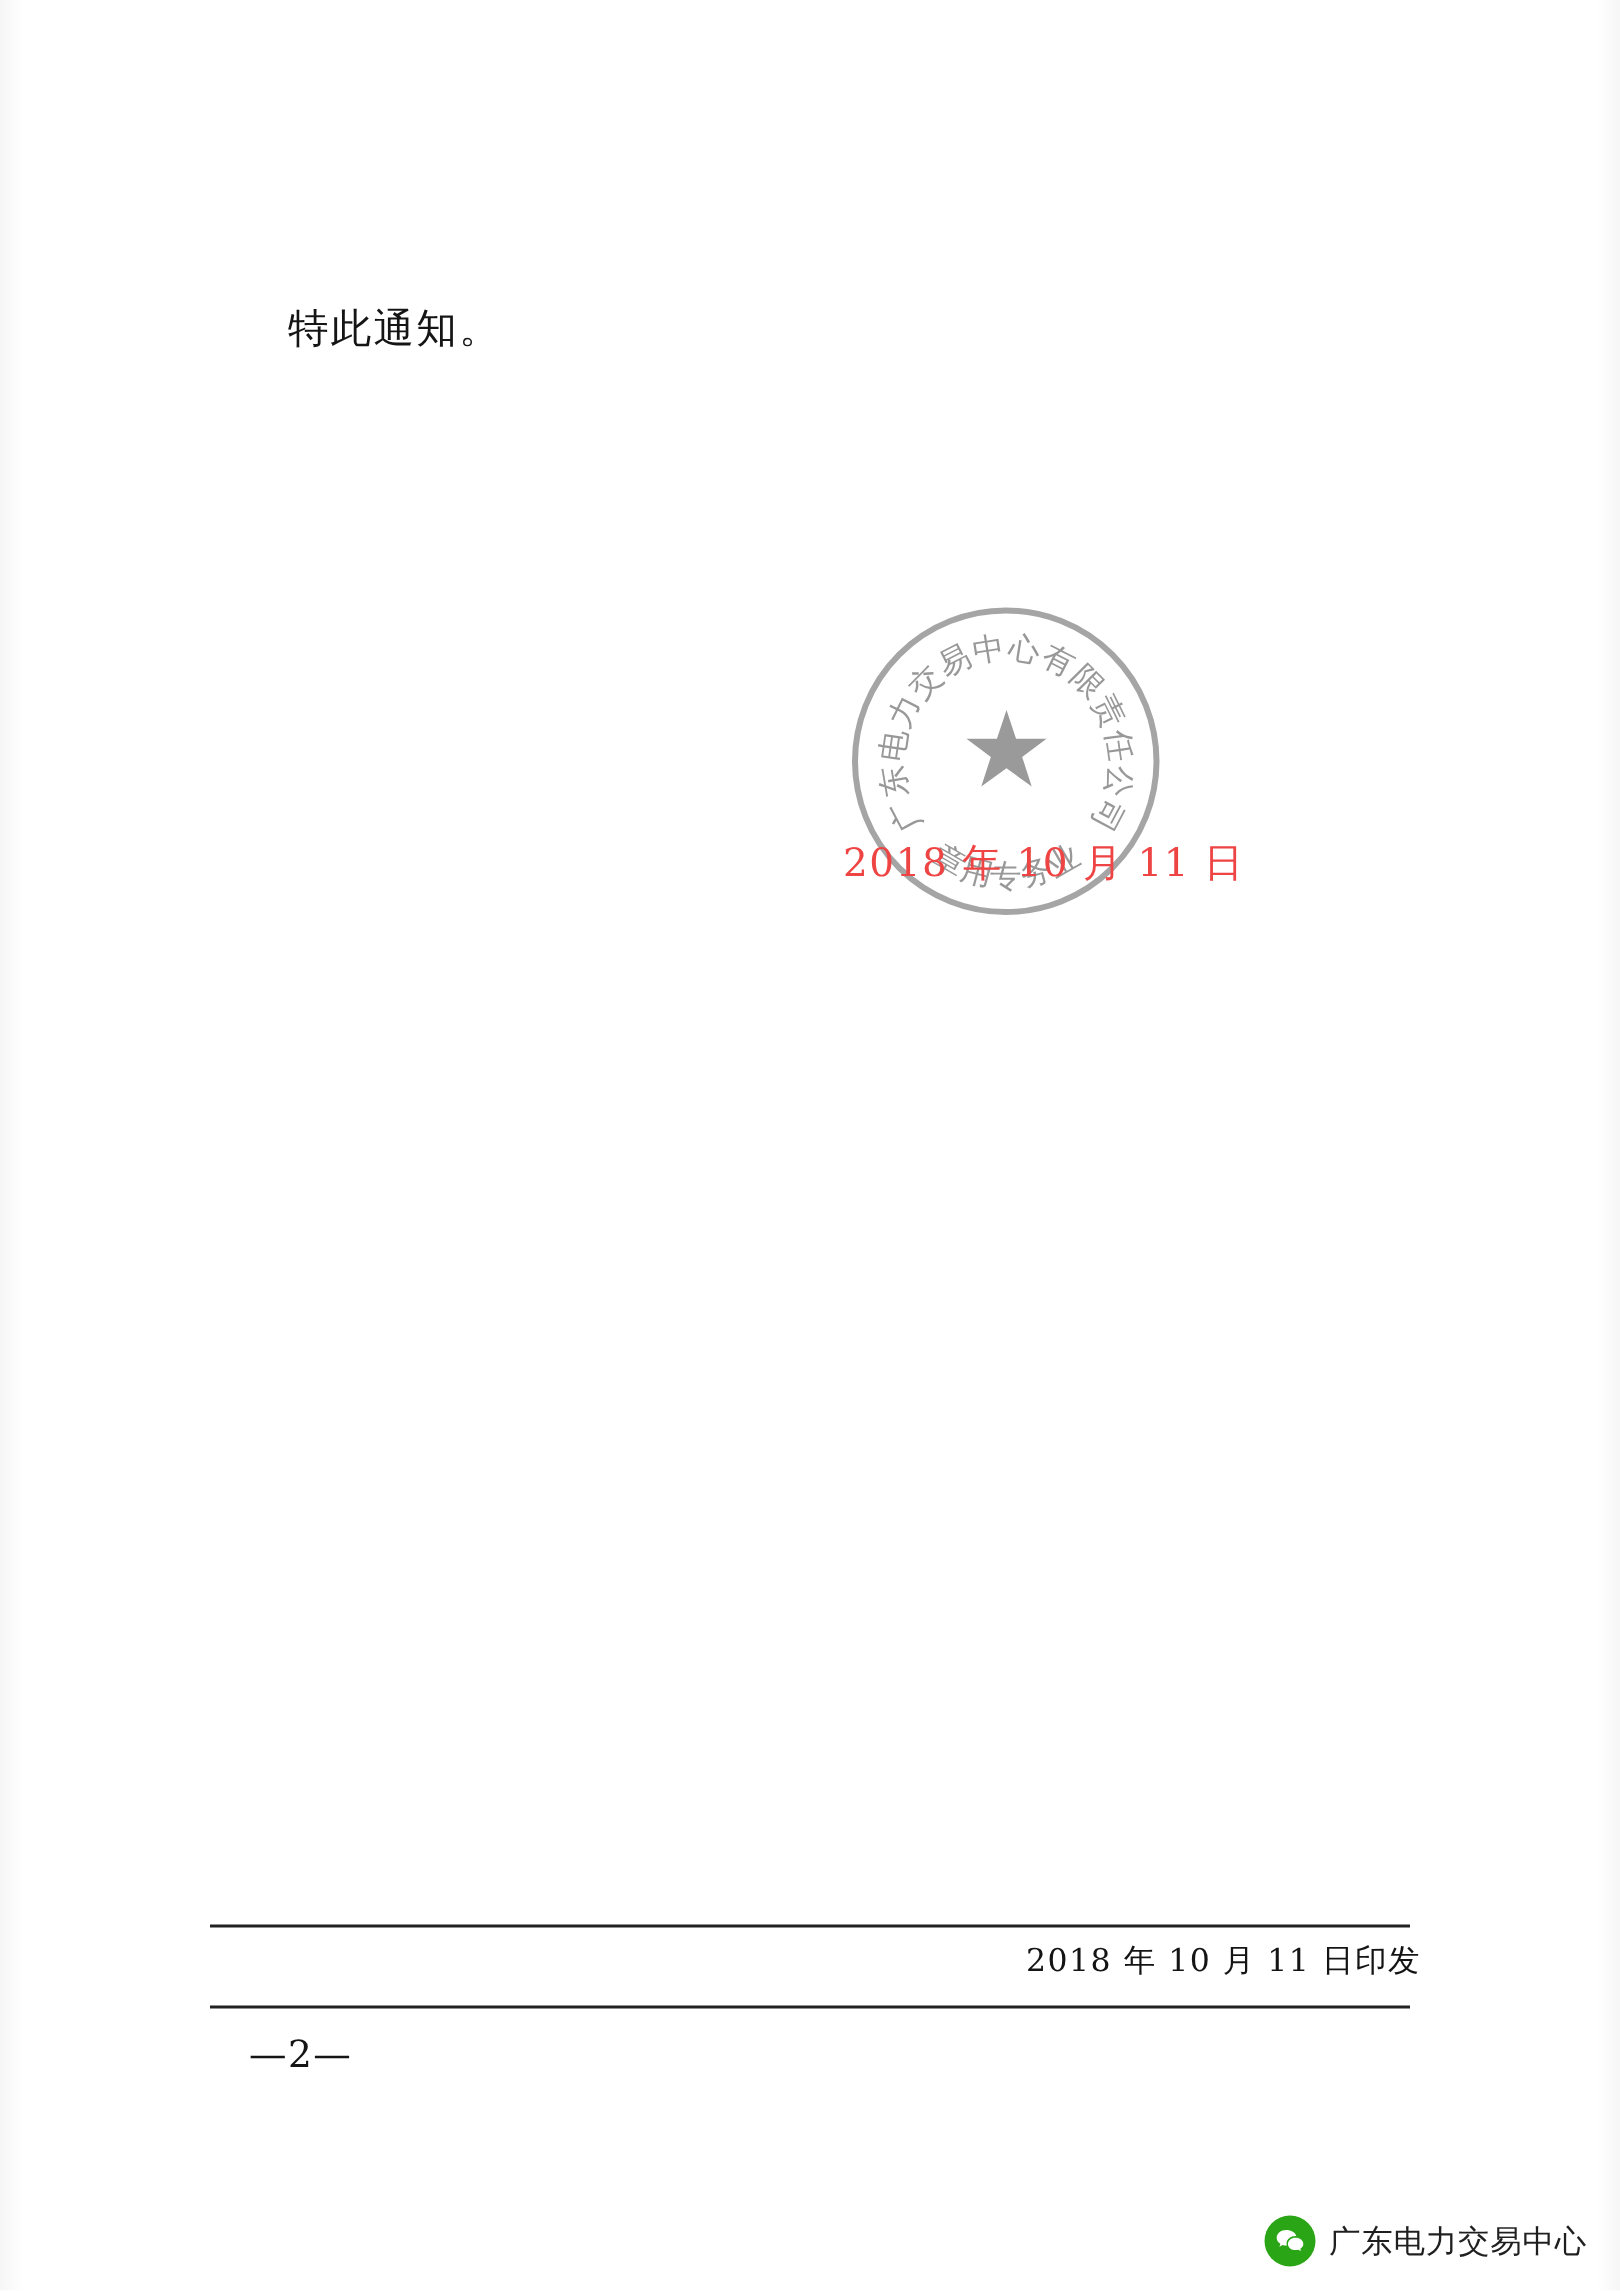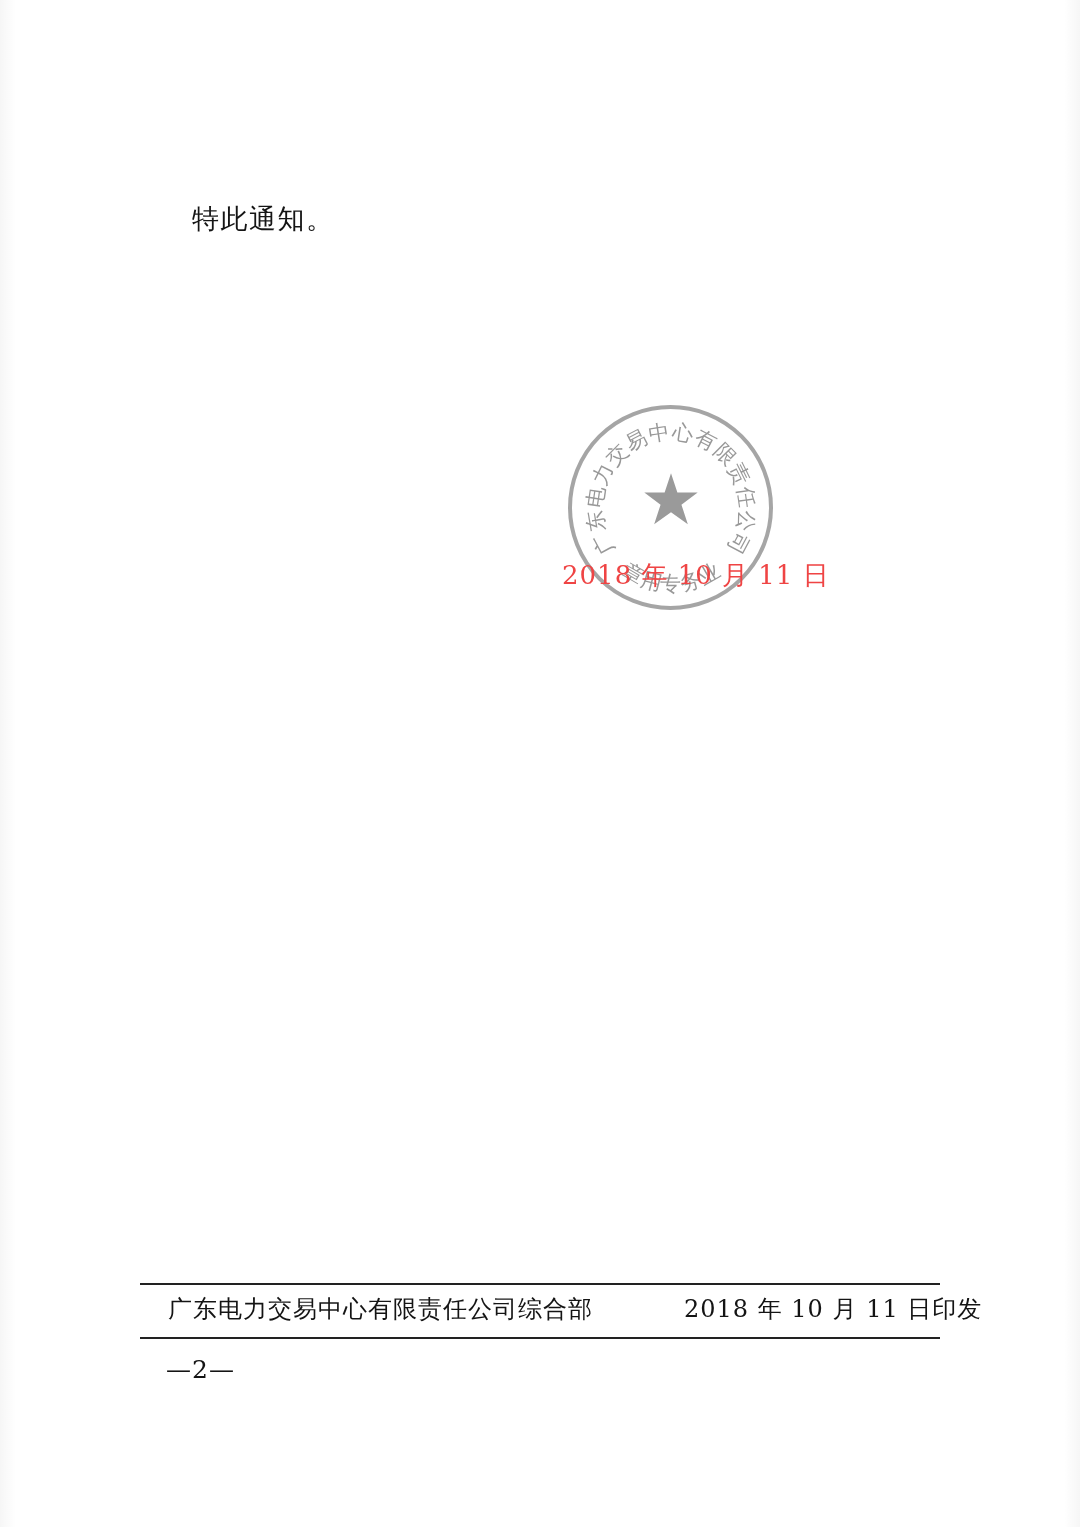--- a/index.html
+++ b/index.html
@@ -111,21 +111,21 @@
     top: 1293px;
     font-size: 24px;
     letter-spacing: 1px;
     white-space: nowrap;
     color: #141414;
   }
   .footer-right {
     position: absolute;
     left: 684px;
     top: 1293px;
-    font-size: 24px;
+    font-size: 21px;
     letter-spacing: 1px;
     white-space: nowrap;
     color: #141414;
   }
   .page-number {
     position: absolute;
     left: 166px;
     top: 1355px;
     font-size: 25px;
     letter-spacing: 1px;
@@ -209,22 +209,30 @@
     <svg class="seal-star" viewBox="0 0 100 100">
       <polygon points="50,4 61,37 96,37 68,58 79,92 50,71 21,92 32,58 4,37 39,37" fill="#5d5d5d"></polygon>
     </svg>
   </div>
 
 
   <div class="sign-date">2018 年 10 月 11 日</div>
 
   <div class="footer-rule footer-rule-top"></div>
 
-  <div class="footer-left">广东电力交易中心有限责任公司综合部</div>
 
   <div class="footer-right">2018 年 10 月 11 日印发</div>
 
   <div class="footer-rule footer-rule-bottom"></div>
 
   <div class="page-number">—2—</div>
 
+  <div class="wechat-badge">
+    <span class="wechat-icon">
+      <svg width="22" height="22" viewBox="0 0 24 24" aria-hidden="true">
+        <path d="M9.2 4C5.4 4 2.3 6.5 2.3 9.6c0 1.8 1 3.3 2.7 4.4l-.7 2.1 2.4-1.2c.8.2 1.6.4 2.5.4h.6c-.2-.5-.3-1-.3-1.5 0-3 2.9-5.4 6.5-5.4h.6C15.9 5.8 12.9 4 9.2 4z" fill="#ffffff"></path>
+        <path d="M21.7 14.1c0-2.5-2.5-4.5-5.6-4.5s-5.6 2-5.6 4.5 2.5 4.5 5.6 4.5c.7 0 1.4-.1 2-.3l1.9 1-.5-1.7c1.3-.8 2.2-2.1 2.2-3.5z" fill="#ffffff"></path>
+      </svg>
+    </span>
+    <span class="wechat-label">广东电力交易中心</span>
+  </div>
 
 </div>
 
 </body></html>

